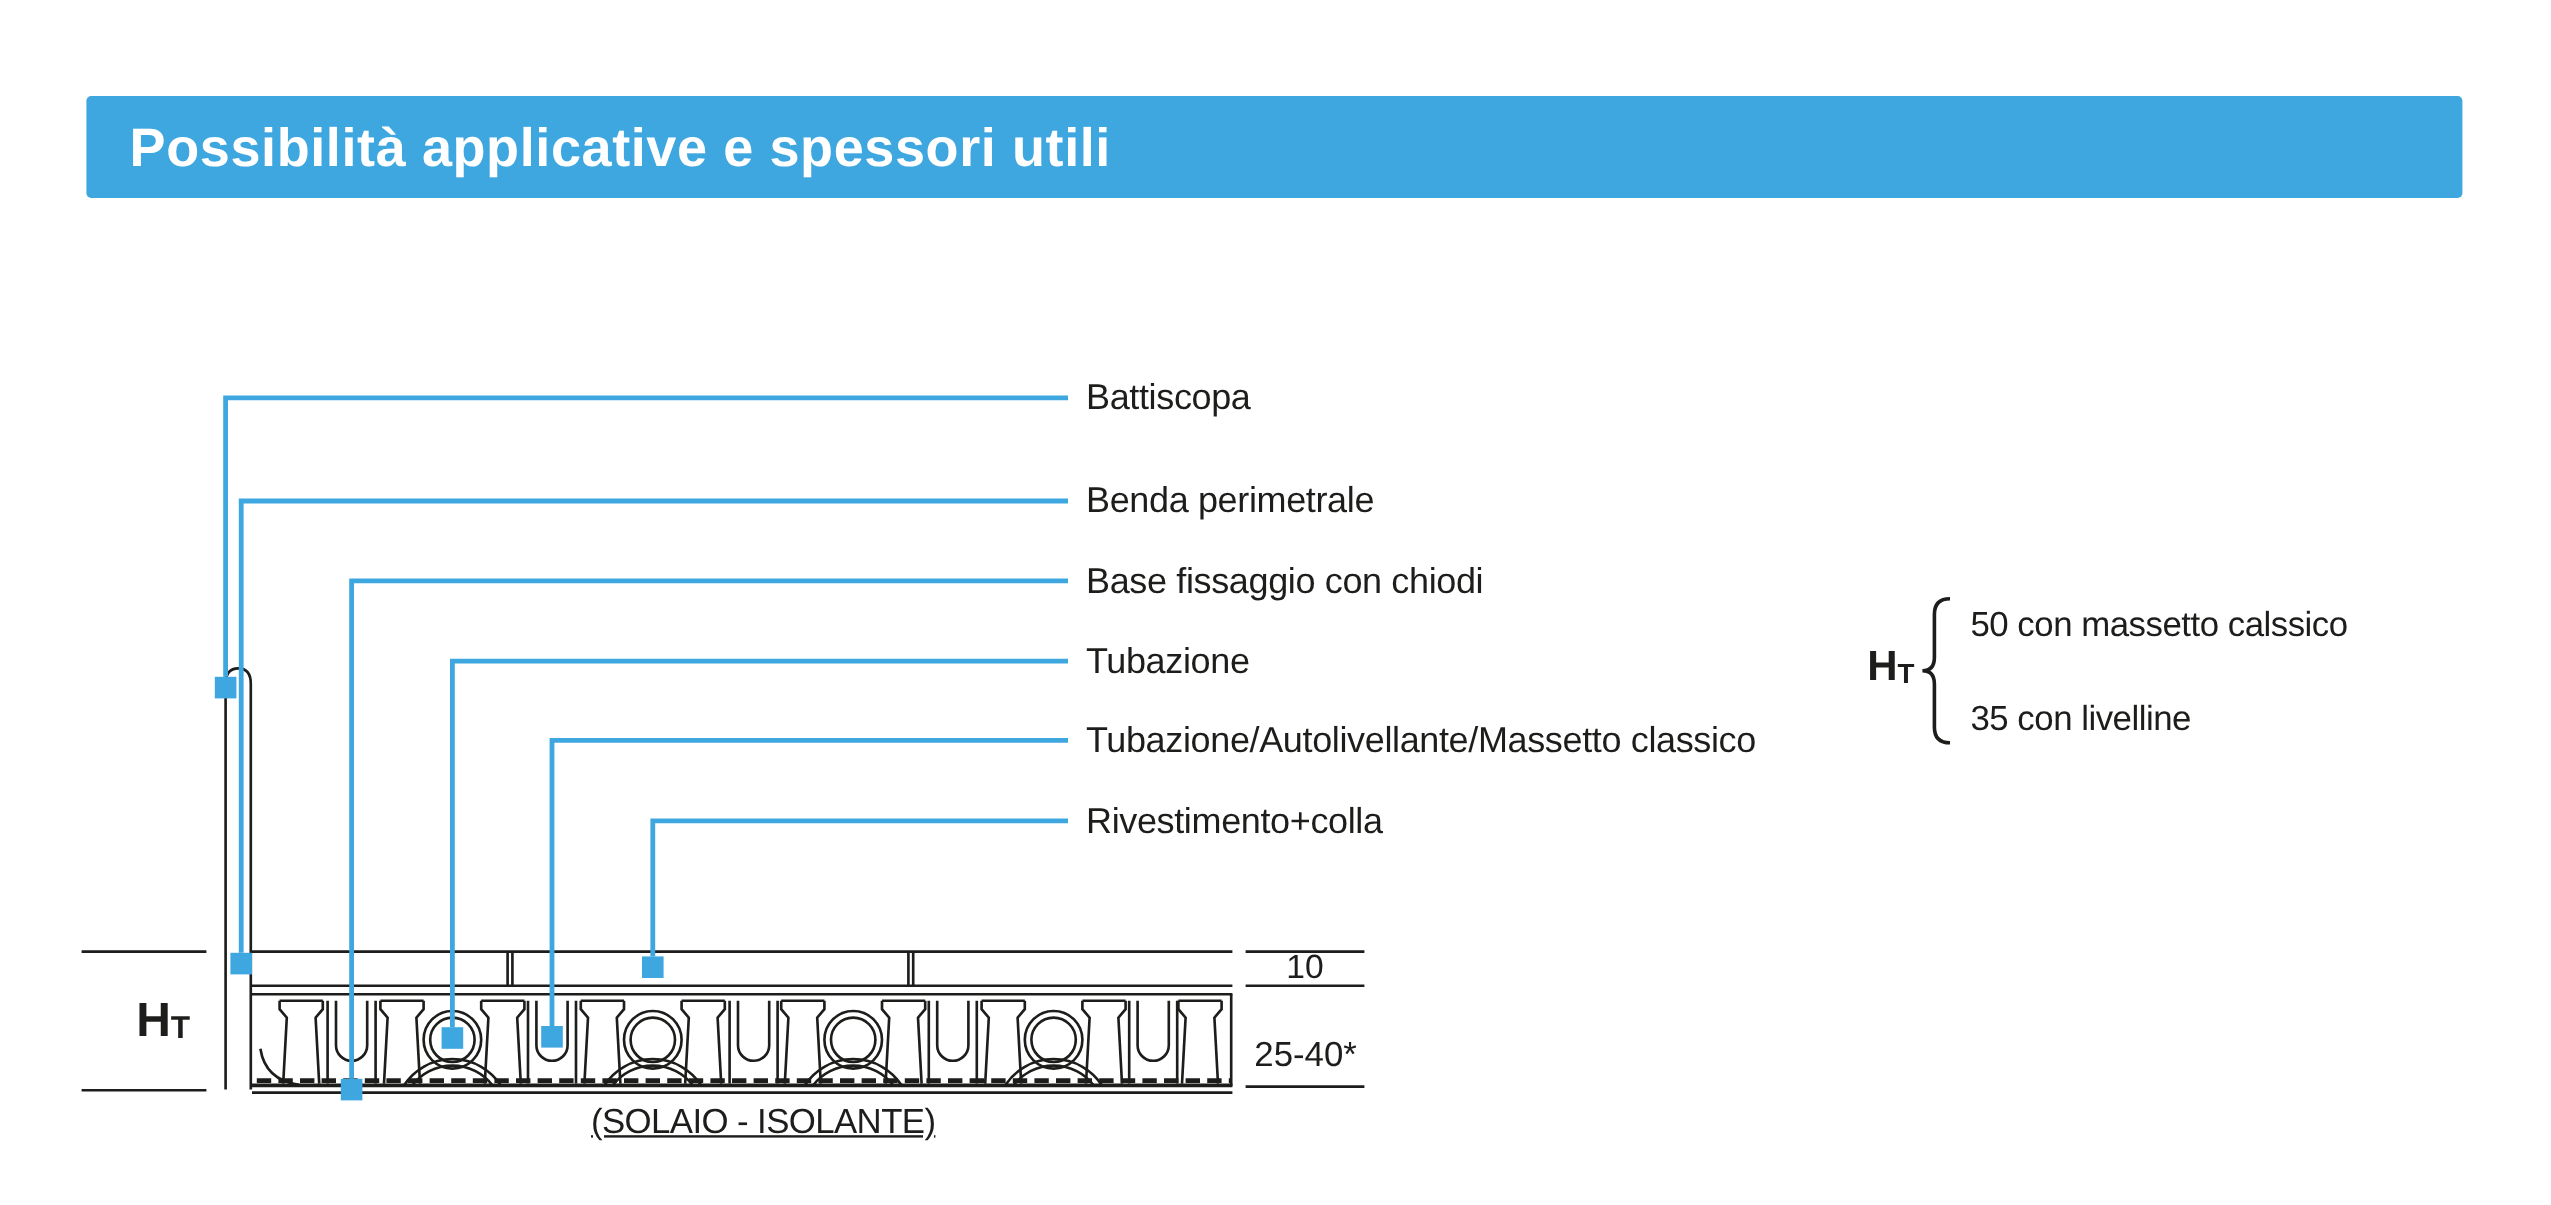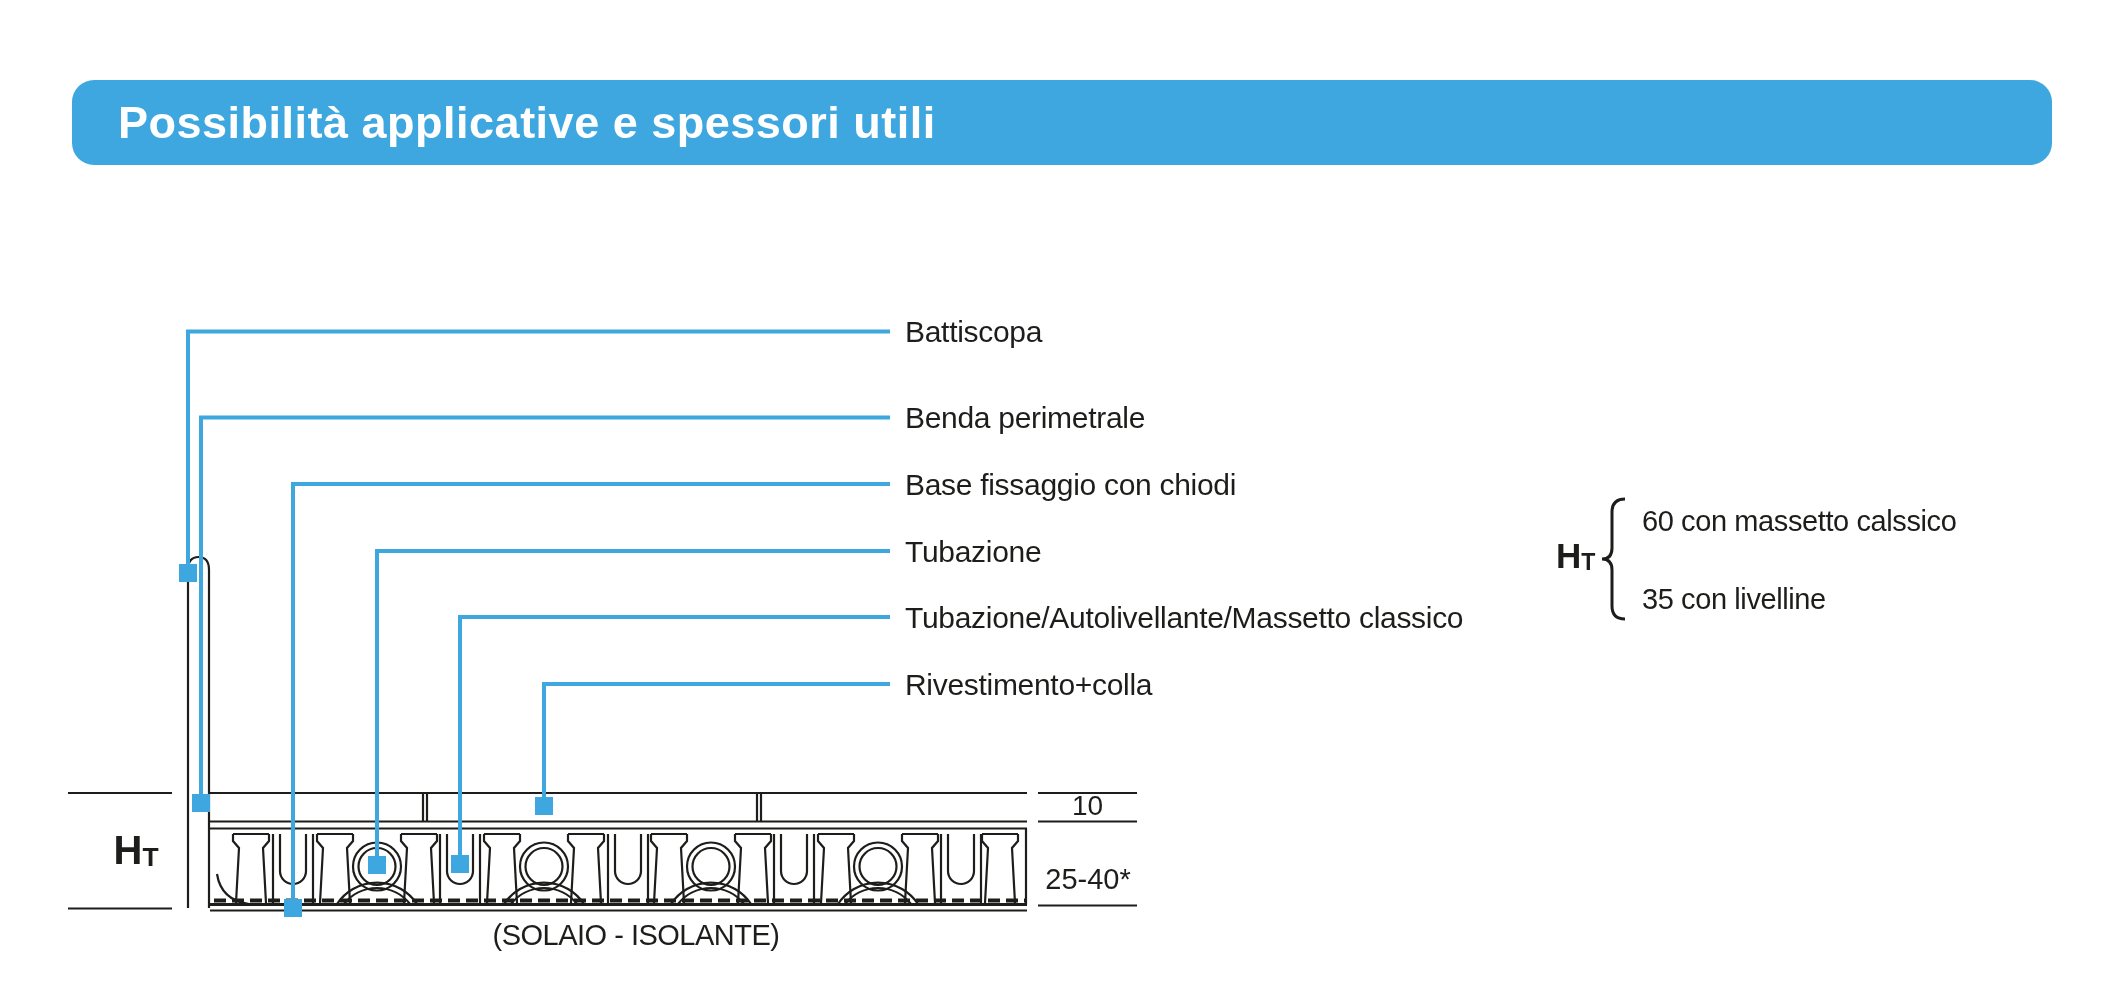--- a/index.html
+++ b/index.html
@@ -15,25 +15,25 @@
     font-family: "Liberation Sans", sans-serif;
     color: var(--line-black);
     overflow: hidden;
   }
   .abs { position: absolute; }
 
   .header-bar {
     left: 72px; top: 80px;
     width: 1980px; height: 85px;
     background: var(--accent-blue);
-    border-radius: 22px;
+    border-radius: 4px;
     display: flex;
     align-items: center;
     box-sizing: border-box;
-    padding-left: 46px;
+    padding-left: 36px;
   }
   .header-title {
     color: #ffffff;
     font-size: 45px;
     font-weight: 700;
     letter-spacing: 0.5px;
     white-space: nowrap;
   }
 
   .subtitle {
@@ -97,20 +97,21 @@
     font-size: 29px;
     line-height: 30px;
   }
   .section-caption {
     left: 455px; top: 919px;
     width: 362px;
     text-align: center;
     font-size: 29px;
     letter-spacing: -0.5px;
     white-space: nowrap;
+    text-decoration: underline;
   }
 
   
   .k  { stroke: var(--line-black); stroke-width: 2.2; fill: none; }
   .k3 { stroke: var(--line-black); stroke-width: 3;   fill: none; }
   .ktex { stroke: var(--line-black); stroke-width: 4; fill: none; stroke-dasharray: 12 6; }
   .bl { stroke: var(--accent-blue); stroke-width: 4; fill: none; }
   .bsq { fill: var(--accent-blue); stroke: none; }
 </style>
 </head>
@@ -217,21 +218,21 @@
   <div class="abs callout-label" style="top:313px">Battiscopa</div>
   <div class="abs callout-label" style="top:399px">Benda perimetrale</div>
   <div class="abs callout-label" style="top:466px">Base fissaggio con chiodi</div>
   <div class="abs callout-label" style="top:533px">Tubazione</div>
   <div class="abs callout-label" style="top:599px">Tubazione/Autolivellante/Massetto classico</div>
   <div class="abs callout-label" style="top:666px">Rivestimento+colla</div>
 
   <div class="abs legend-ht">
     <span>H</span><span class="sub-t">T</span>
   </div>
-  <div class="abs legend-item" style="top:503px">60 con massetto calssico</div>
+  <div class="abs legend-item" style="top:503px">50 con massetto calssico</div>
   <div class="abs legend-item" style="top:581px">35 con livelline</div>
 
   <div class="abs dim-ht-left">
     <span>H</span><span class="sub-t">T</span>
   </div>
   <div class="abs dim-10">10</div>
   <div class="abs dim-2540">25-40*</div>
   <div class="abs section-caption">(SOLAIO - ISOLANTE)</div>
 
 </div>

